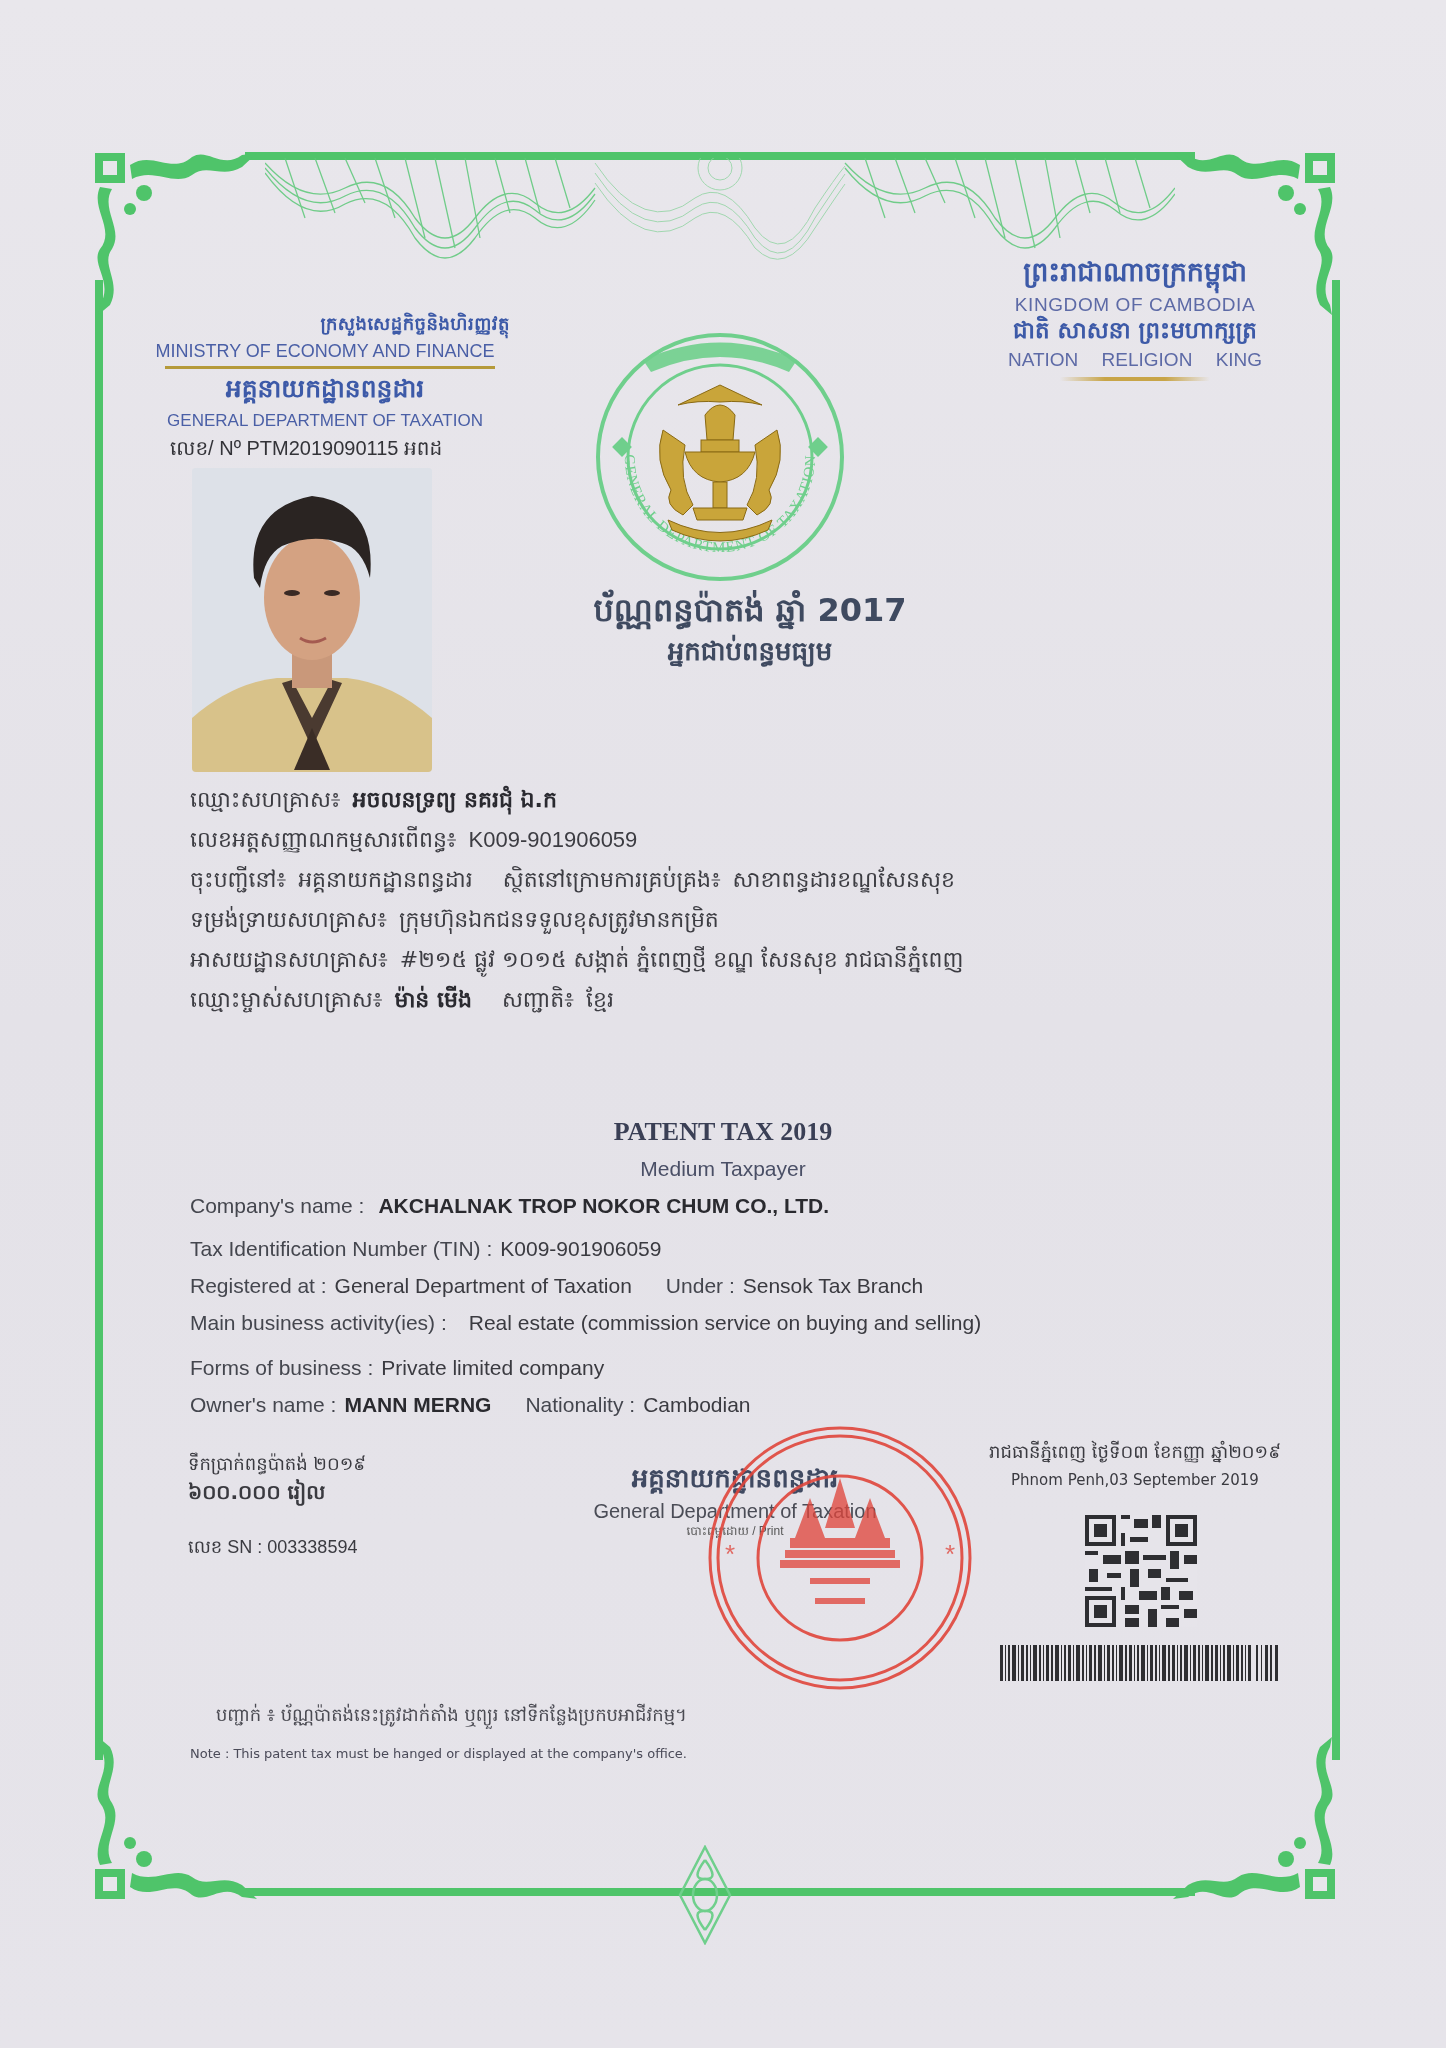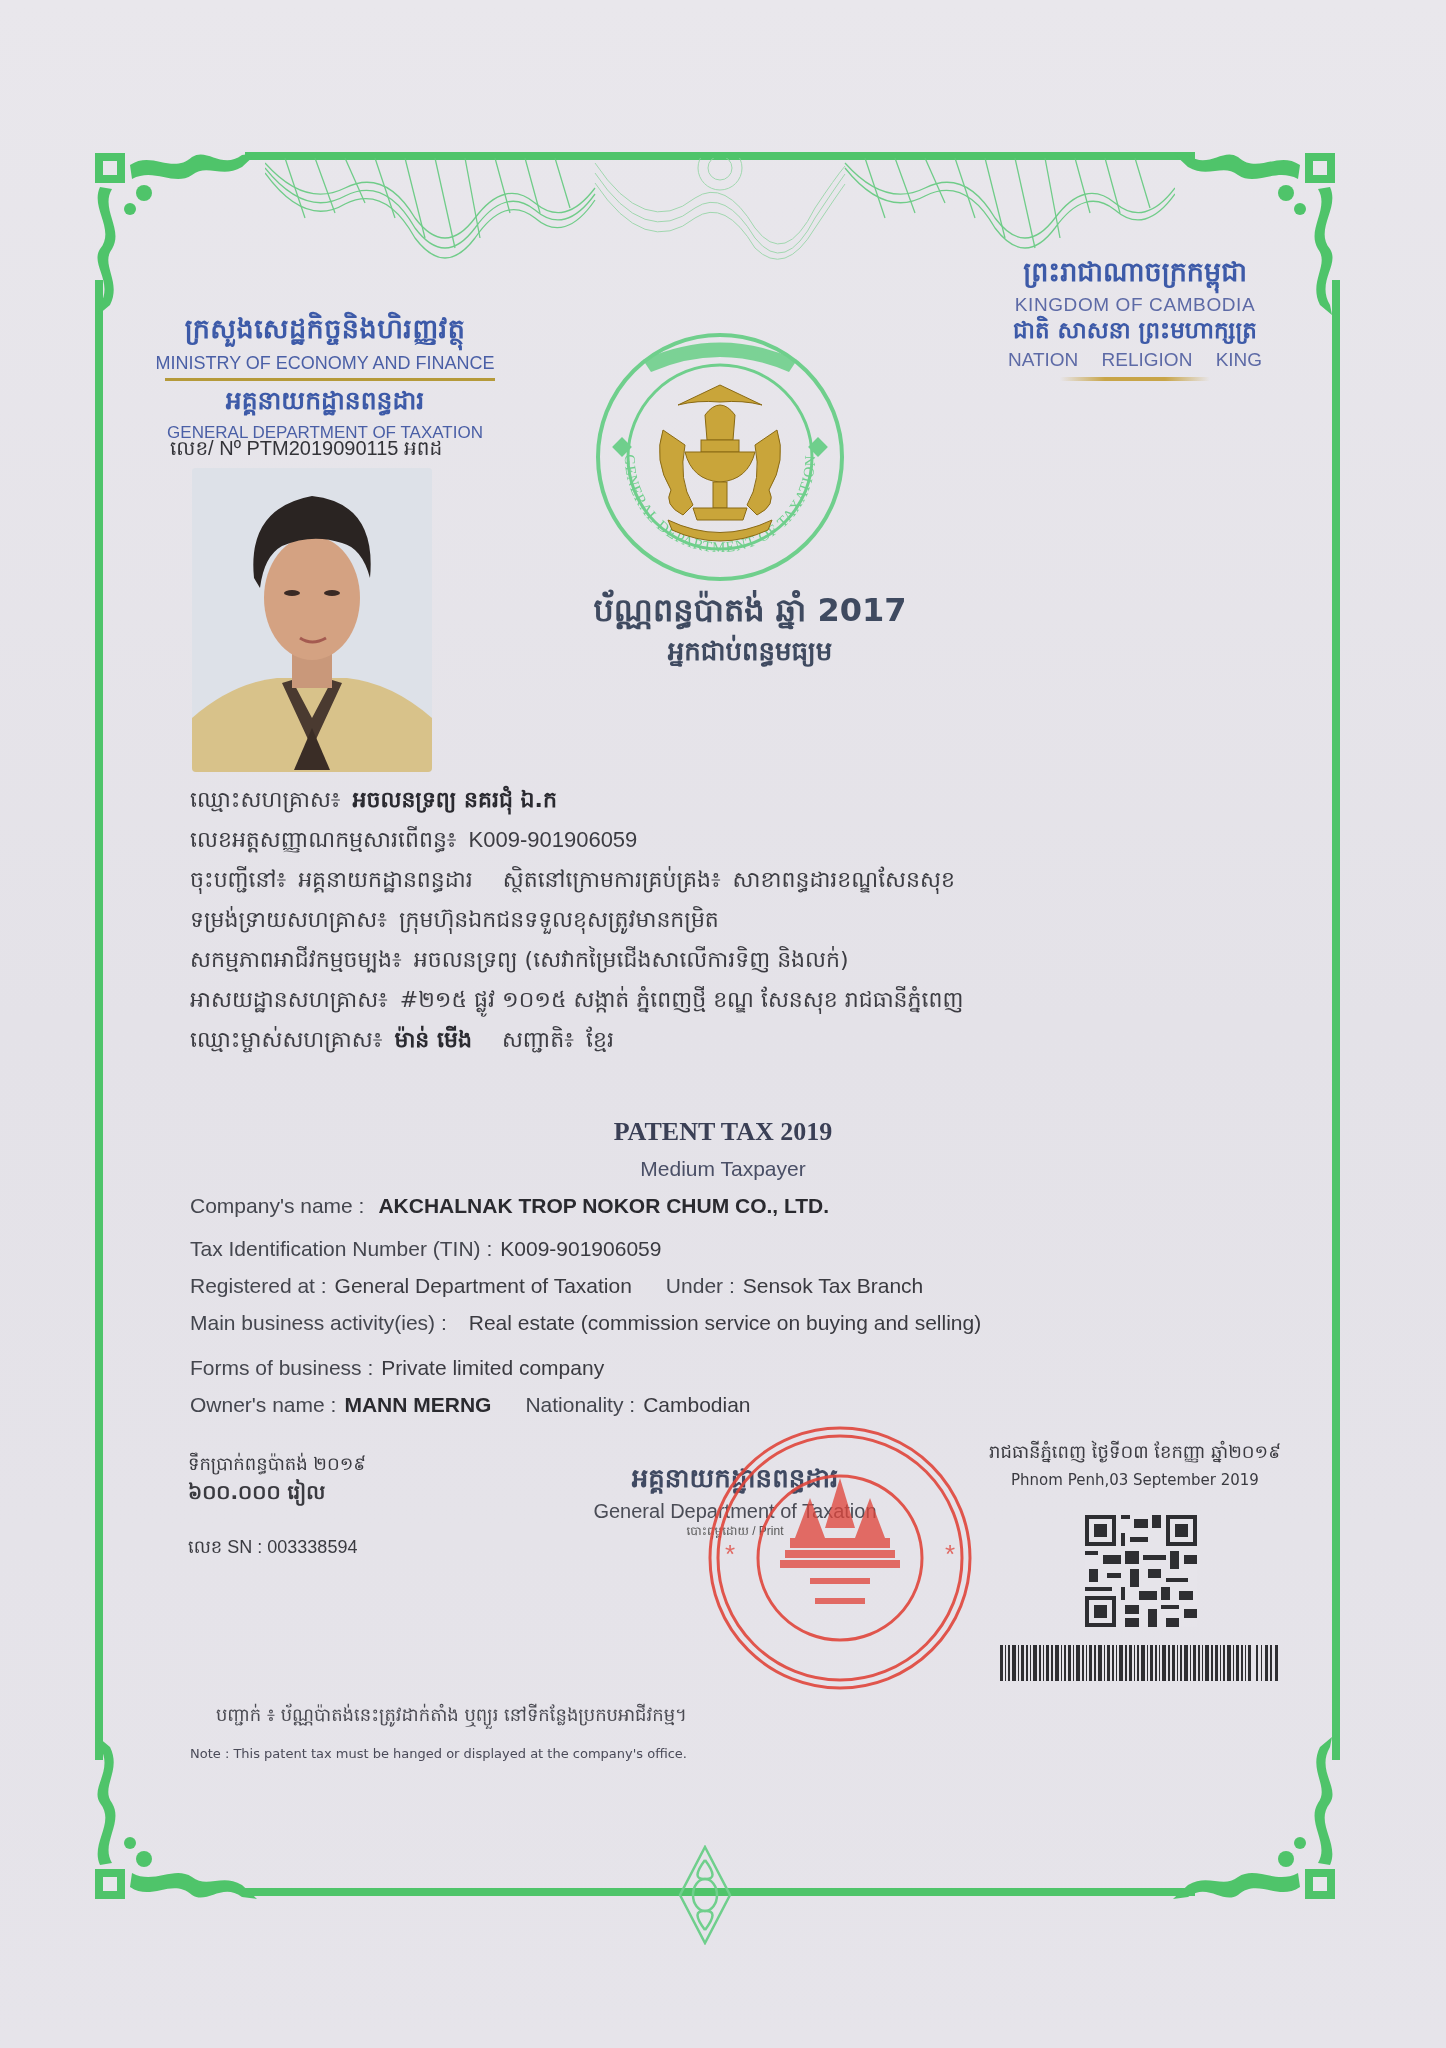--- a/index.html
+++ b/index.html
@@ -18,21 +18,21 @@
   .corner svg { width: 100%; height: 100%; }
   .c-tl { left: 92px; top: 145px; }
   .c-tr { left: 1168px; top: 145px; transform: scaleX(-1); }
   .c-bl { left: 92px; top: 1737px; transform: scaleY(-1); }
   .c-br { left: 1168px; top: 1737px; transform: scale(-1,-1); }
   .guilloche { position: absolute; left: 265px; top: 158px; width: 910px; height: 120px; }
   .bottom-lotus { position: absolute; left: 670px; top: 1845px; width: 70px; height: 100px; }
 
   
   .ministry { position: absolute; left: 140px; top: 312px; width: 370px; text-align: center; color: #3d5aa8; }
-  .ministry .km { font-family: "DejaVu Sans", sans-serif; font-size: 27px; font-weight: bold; letter-spacing: 0.5px; }
+  .ministry .km { font-family: "DejaVu Sans", sans-serif; font-size: 18px; font-weight: bold; letter-spacing: 0.5px; text-align: right; }
   .ministry .en { font-size: 18px; color: #4a5fa6; margin-top: 2px; }
   .ministry .rule { height: 3px; background: #b59a3a; margin: 4px 0 4px 25px; width: 330px; }
   .ministry .km2 { font-family: "DejaVu Sans", sans-serif; font-size: 25px; font-weight: bold; }
   .ministry .en2 { font-size: 17px; color: #4a5fa6; margin-top: 2px; }
   .docno { position: absolute; left: 170px; top: 435px; font-size: 20px; color: #333338; }
 
   
   .kingdom { position: absolute; left: 975px; top: 255px; width: 320px; text-align: center; color: #3d5aa8; }
   .kingdom .km { font-family: "DejaVu Sans", sans-serif; font-size: 27px; font-weight: bold; }
   .kingdom .en { font-size: 19px; color: #5d6aa6; letter-spacing: 0.6px; }
@@ -238,23 +238,20 @@
       <span>ឈ្មោះសហគ្រាស៖</span><span class="val bold">អចលនទ្រព្យ នគរជុំ ឯ.ក</span>
     </div>
     <div class="row">
       <span>លេខអត្តសញ្ញាណកម្មសារពើពន្ធ៖</span><span class="val" style="font-family:'Liberation Sans',sans-serif">K009-901906059</span>
     </div>
     <div class="row">
       <span>ចុះបញ្ជីនៅ៖</span><span class="val">អគ្គនាយកដ្ឋានពន្ធដារ</span><span class="gap"></span><span>ស្ថិតនៅក្រោមការគ្រប់គ្រង៖</span><span class="val">សាខាពន្ធដារខណ្ឌសែនសុខ</span>
     </div>
     <div class="row">
       <span>ទម្រង់ទ្រាយសហគ្រាស៖</span><span class="val">ក្រុមហ៊ុនឯកជនទទួលខុសត្រូវមានកម្រិត</span>
-    </div>
-    <div class="row">
-      <span>សកម្មភាពអាជីវកម្មចម្បង៖</span><span class="val">អចលនទ្រព្យ (សេវាកម្រៃជើងសាលើការទិញ និងលក់)</span>
     </div>
     <div class="row">
       <span>អាសយដ្ឋានសហគ្រាស៖</span><span class="val">#២១៥ ផ្លូវ ១០១៥ សង្កាត់ ភ្នំពេញថ្មី ខណ្ឌ សែនសុខ រាជធានីភ្នំពេញ</span>
     </div>
     <div class="row">
       <span>ឈ្មោះម្ចាស់សហគ្រាស៖</span><span class="val bold">ម៉ាន់ មើង</span><span class="gap"></span><span>សញ្ជាតិ៖</span><span class="val">ខ្មែរ</span>
     </div>
   </div>
 
   <div class="patent-title">PATENT TAX 2019</div>

